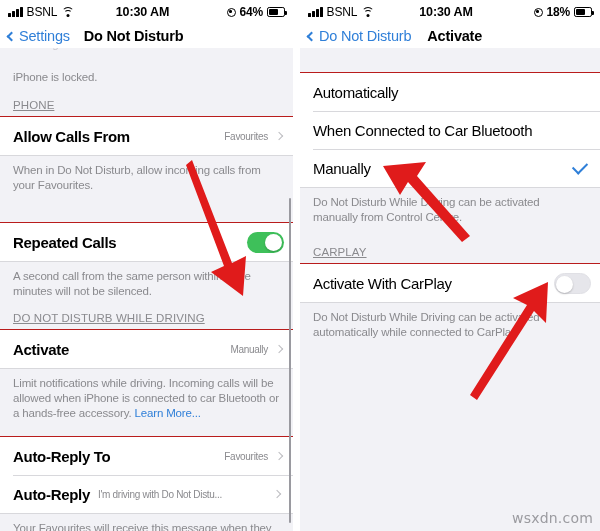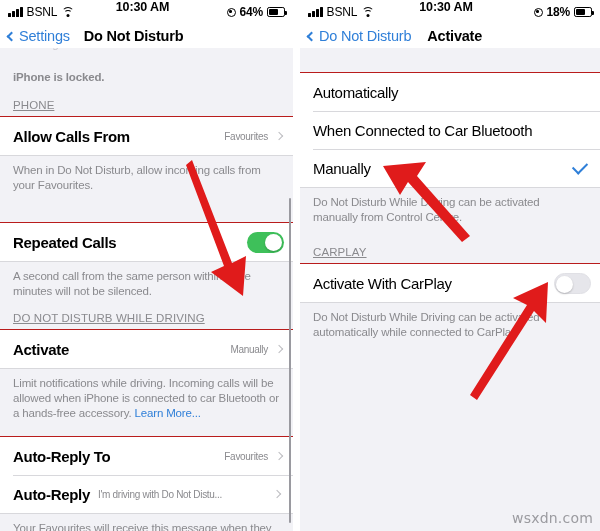--- a/index.html
+++ b/index.html
@@ -33,21 +33,21 @@
     padding: 0 7px 0 8px;
     position: relative;
   }
   .sb-left { display: flex; align-items: center; gap: 4px; }
   .sb-right {
     position: absolute; right: 8px; top: 0; height: 24px;
     display: flex; align-items: center; gap: 4px;
   }
   .sb-center {
     position: absolute; left: 0; right: 8px; top: 0; height: 24px;
-    display: flex; justify-content: center;
+    display: flex; align-items: center; justify-content: center;
     pointer-events: none;
   }
   .sb-time { font-size: 12.5px; font-weight: bold; color: #000; letter-spacing: -0.1px; }
   .carrier { font-size: 12px; color: #000; letter-spacing: -0.1px; }
   .bars { display: flex; align-items: flex-end; gap: 1.5px; height: 10px; }
   .bars i { display: block; width: 2.5px; background: #000; border-radius: 0.5px; }
   .bars i:nth-child(1) { height: 4px; }
   .bars i:nth-child(2) { height: 6px; }
   .bars i:nth-child(3) { height: 8px; }
   .bars i:nth-child(4) { height: 10px; }
@@ -235,21 +235,21 @@
         <span>Settings</span>
       </div>
       <div class="nav-title">Do Not Disturb</div>
     </div>
 
     <div class="content">
 
       <div class="clip-top">
         <span class="clipped">Incoming calls and notifications will be silenced while</span>
       </div>
-      <div class="footnote" style="padding-top:0;padding-bottom:0;font-weight:bold;">iPhone is locked.</div>
+      <div class="footnote" style="padding-top:0;padding-bottom:0;">iPhone is locked.</div>
 
       <div class="header-label">PHONE</div>
 
       <div class="group">
         <div class="row">
           <span class="row-label bold">Allow Calls From</span>
           <span class="row-value">Favourites</span>
           <span class="chev"></span>
         </div>
       </div>

